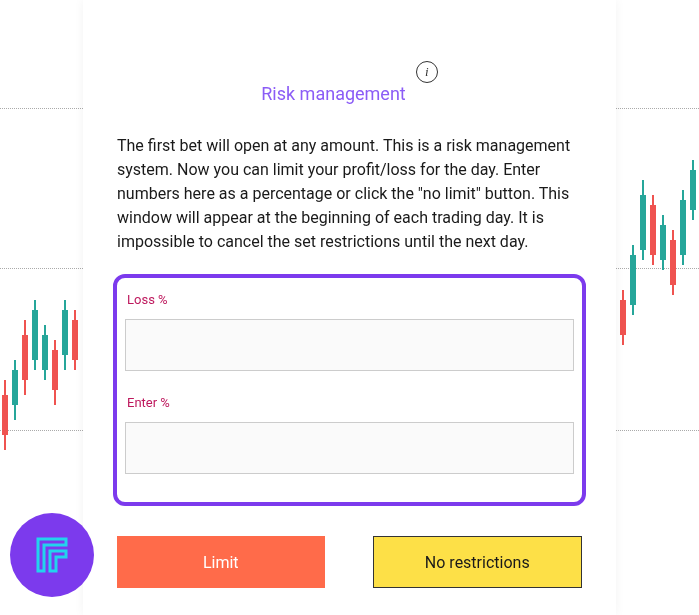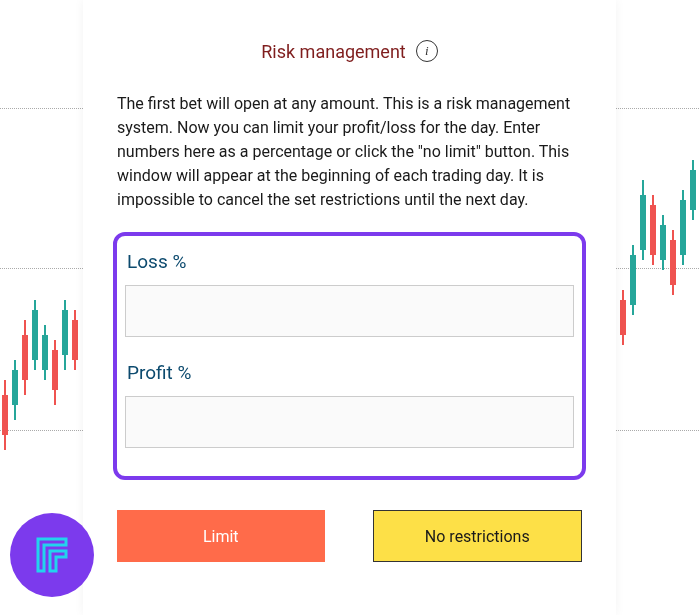--- a/index.html
+++ b/index.html
@@ -74,22 +74,23 @@
     .modal-header {
       display: flex;
       align-items: center;
       justify-content: center;
       gap: 10px;
       margin-bottom: 30px;
     }
     
     .modal-title {
       font-size: 18px;
-      color: #7f1d1d;
+      color: #8b5cf6;
       font-weight: 400;
+      margin-top: 43px;
     }
     
     .info-icon {
       width: 22px;
       height: 22px;
       border: 1.5px solid #333;
       border-radius: 50%;
       display: flex;
       align-items: center;
       justify-content: center;
@@ -109,22 +110,22 @@
     }
     
     .highlighted-box {
       border: 4px solid #7c3aed;
       border-radius: 12px;
       padding: 10px 8px 28px 8px;
       margin-bottom: 30px;
     }
     
     .field-label {
-      font-size: 19px;
-      color: #0c4a6e;
+      font-size: 13px;
+      color: #be185d;
       margin-bottom: 12px;
       margin-top: 4px;
       padding-left: 2px;
     }
     
     .field-label:nth-of-type(2) {
       margin-top: 24px;
     }
     
     .text-input {
@@ -261,21 +262,21 @@
     <span class="modal-title">Risk management</span>
     <span class="info-icon">i</span>
   </div>
 
   <p class="description">The first bet will open at any amount. This is a risk management system. Now you can limit your profit/loss for the day. Enter numbers here as a percentage or click the "no limit" button. This window will appear at the beginning of each trading day. It is impossible to cancel the set restrictions until the next day.</p>
 
   <div class="highlighted-box">
     <div class="field-label">Loss %</div>
     <input type="text" class="text-input" value="" style="">
     
-    <div class="field-label">Profit %</div>
+    <div class="field-label">Enter %</div>
     <input type="text" class="text-input" value="" style="">
   </div>
 
   <div class="button-row">
     <button class="btn btn-primary">Limit</button>
     <button class="btn btn-secondary">No restrictions</button>
   </div>
 </div>
 
 <div class="logo-badge">

